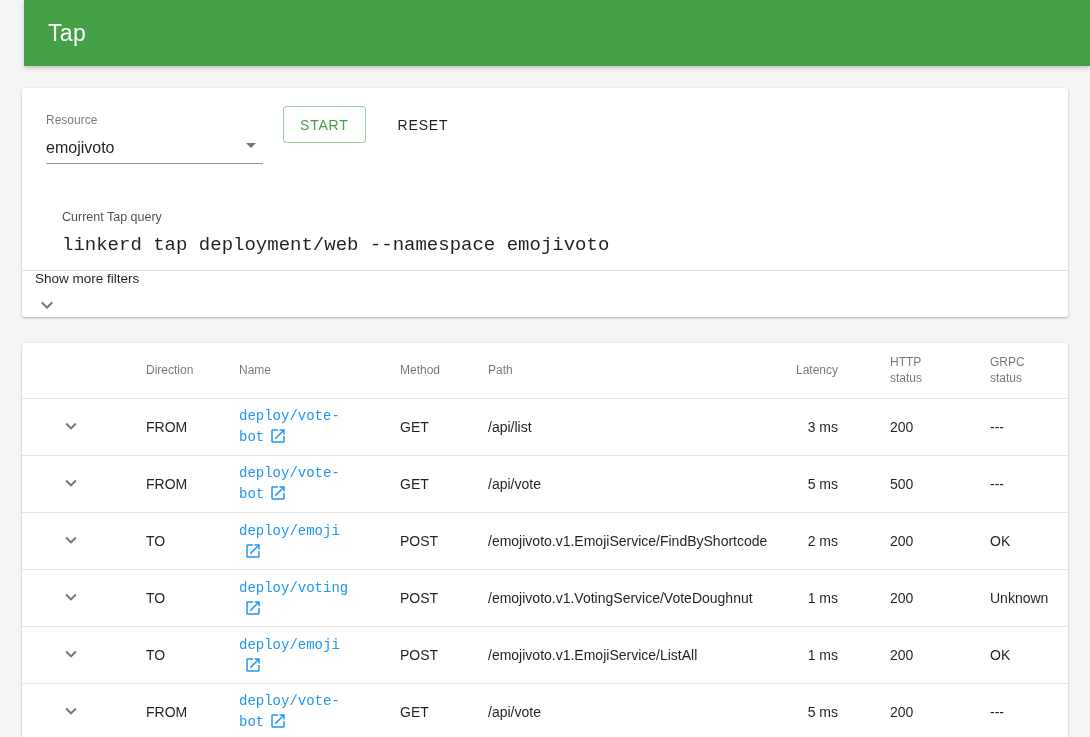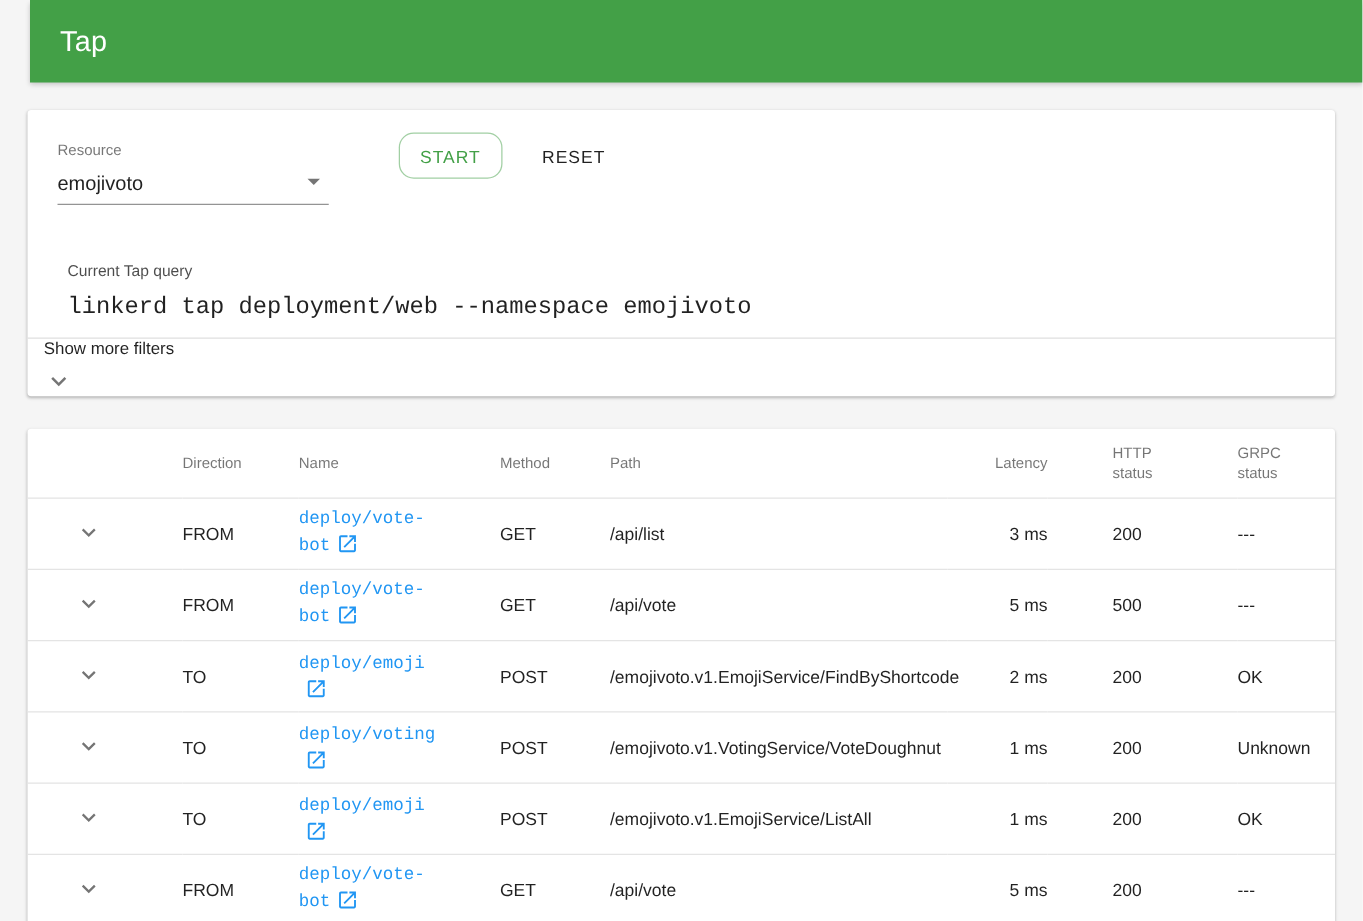--- a/index.html
+++ b/index.html
@@ -19,30 +19,30 @@
   .filters-row { display:flex; align-items:flex-start; padding:18px 24px 0; }
   .select-group { margin-top:7px; }
   .select-group.ns { width:217px; }
   .select-group.res { width:210px; margin-left:40px; }
   .select-label { font-size:12px; color:rgba(0,0,0,.54); display:block; }
   .select { display:flex; align-items:flex-end; justify-content:space-between;
     margin-top:6px; padding-bottom:6px; border-bottom:1px solid rgba(0,0,0,.42);
     font-size:16px; cursor:pointer; }
   .select .arrow { width:24px; height:24px; flex:0 0 auto; }
 
-  .start-btn { margin-left:56px; height:37px; padding:0 16px; min-width:78px;
-    background:#fff; border:1px solid rgba(67,160,71,.5); border-radius:12px;
+  .start-btn { margin-left:20px; height:37px; padding:0 16px; min-width:78px;
+    background:#fff; border:1px solid rgba(67,160,71,.5); border-radius:4px;
     color:#43a047; font-size:14px; font-family:inherit; letter-spacing:.8px;
     cursor:pointer;text-align:center; }
   .reset-btn { margin-left:20px; height:37px; padding:0 12px; background:transparent;
     border:none; color:rgba(0,0,0,.87); font-size:14px; font-family:inherit;
     letter-spacing:.8px; cursor:pointer; }
 
   
-  .query-block { padding:0 32px; margin-top:46px; }
+  .query-block { padding:0 24px; margin-top:46px;margin-left:16px; }
   .query-label { font-size:12.5px; color:rgba(0,0,0,.70); }
   .query-code { display:block; margin-top:10px; font-family:"Liberation Mono","DejaVu Sans Mono",monospace;
     font-size:19px; color:rgba(0,0,0,.87); padding-bottom:14px; }
   .divider { height:1px; background:#e0e0e0; }
   .show-more { height:46px; display:flex; align-items:flex-start; justify-content:space-between;
     padding:0 18px 0 13px; cursor:pointer;flex-direction:column; }
   .show-more span { font-size:13.5px; }
   .chev { width:24px; height:24px; }
 
   

